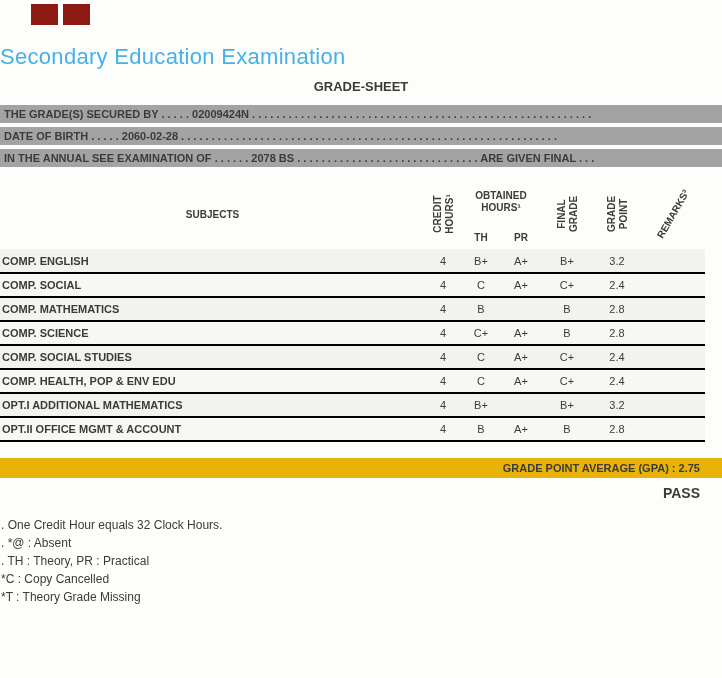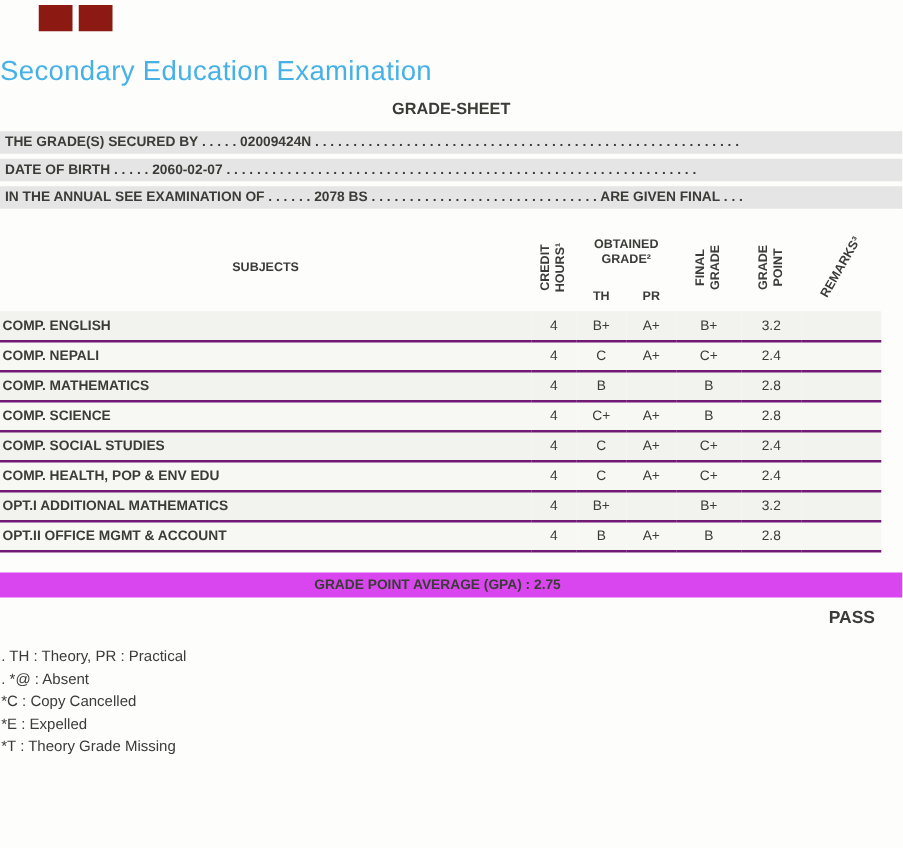--- a/index.html
+++ b/index.html
@@ -9,21 +9,21 @@
     background: #fdfdfb; color: #3b3b37;
     font-family: "Liberation Sans", sans-serif;
   }
   .logo-block { position: absolute; top: 4px; width: 27px; height: 21px; background: #8c1a12; }
   .logo-1 { left: 31px; }
   .logo-2 { left: 63px; }
   .title { margin-top: 44px; font-size: 22px; color: #45b1e7; font-weight: 400; letter-spacing: .3px; }
   .subtitle { margin-top: 9px; text-align: center; font-size: 13px; font-weight: 700; }
   .info-wrap { margin-top: 11px; }
   .info-bar {
-    background: #e5e5e5; padding: 3px 0 3px 4px; margin-bottom: 4px;
+    background: #a3a3a3; padding: 3px 0 3px 4px; margin-bottom: 4px;
     font-size: 11px; font-weight: 700; white-space: nowrap; overflow: hidden;
   }
   .info-bar:last-child { margin-bottom: 0; }
   table.grades { margin-top: 12px; border-collapse: collapse; table-layout: fixed; width: 705px; }
   .grades th, .grades td { padding: 0; }
   .grades thead th { font-size: 10px; font-weight: 700; color: #3b3b37; }
   .grades thead tr.hrow1 { height: 46px; }
   .grades thead tr.hrow2 { height: 24px; }
   .th-subjects { text-align: center; vertical-align: middle; padding-left: 2px; font-size: 11px; }
   .th-rot { position: relative; }
@@ -36,26 +36,26 @@
   .vert-final { width: 42px; }
   .vert-gp { width: 42px; }
   .th-obtained { vertical-align: middle; }
   .th-obtained > div { width: 60px; margin: 0 auto; text-align: center; line-height: 1.25; }
   .th-sub { vertical-align: middle; text-align: center; }
   .slant {
     position: absolute; left: 50%; top: 50%;
     transform: translate(-50%,-50%) rotate(-60deg);
     white-space: nowrap;
   }
-  .grades tbody tr { border-bottom: 2px solid #701a75; }
+  .grades tbody tr { border-bottom: 2px solid #000000; }
   .grades tbody tr:nth-child(odd) { background: #f2f2ef; }
   .grades tbody tr:nth-child(even) { background: #f7f7f4; }
   .grades tbody td { height: 24px; text-align: center; vertical-align: middle; font-size: 11px; font-weight: 400; }
   .grades td.subject { text-align: left; padding-left: 2px; font-weight: 700; }
-  .gpa-bar { margin-top: 16px; background: #d946ef; padding: 4px 22px 4px 0; text-align: center; font-size: 11px; font-weight: 700; }
+  .gpa-bar { margin-top: 16px; background: #eab308; padding: 4px 22px 4px 0; text-align: right; font-size: 11px; font-weight: 700; }
   .result { padding: 7px 22px 0 0; text-align: right; font-size: 14px; font-weight: 700; }
   .footnotes { margin-top: 15px; font-size: 12px; }
   .fn { height: 18px; line-height: 18px; padding-left: 1px; }
   .fn-indent { }
 </style>
 </head>
 <body>
 
 <div class="page">
 
@@ -68,21 +68,21 @@
   <div class="info-wrap">
     <div class="info-bar">
       <span>THE GRADE(S) SECURED BY</span>
       <span>. . . . .</span>
       <span>02009424N</span>
       <span>. . . . . . . . . . . . . . . . . . . . . . . . . . . . . . . . . . . . . . . . . . . . . . . . . . . . . . . .</span>
     </div>
     <div class="info-bar">
       <span>DATE OF BIRTH</span>
       <span>. . . . .</span>
-      <span>2060-02-07</span>
+      <span>2060-02-28</span>
       <span>. . . . . . . . . . . . . . . . . . . . . . . . . . . . . . . . . . . . . . . . . . . . . . . . . . . . . . . . . . . . . .</span>
     </div>
     <div class="info-bar">
       <span>IN THE ANNUAL SEE EXAMINATION OF</span>
       <span>. . . . . .</span>
       <span>2078 BS</span>
       <span>. . . . . . . . . . . . . . . . . . . . . . . . . . . . . .</span>
       <span>ARE GIVEN FINAL . . .</span>
     </div>
   </div>
@@ -97,21 +97,21 @@
         <col style="width:48px">
         <col style="width:64px">
     </colgroup>
     <thead>
       <tr class="hrow1">
         <th class="th-subjects" rowspan="2">SUBJECTS</th>
         <th class="th-rot" rowspan="2">
           <div class="vert vert-credit">CREDIT HOURS¹</div>
         </th>
         <th class="th-obtained" colspan="2">
-          <div>OBTAINED GRADE²</div>
+          <div>OBTAINED HOURS¹</div>
         </th>
         <th class="th-rot" rowspan="2">
           <div class="vert vert-final">FINAL GRADE</div>
         </th>
         <th class="th-rot" rowspan="2">
           <div class="vert vert-gp">GRADE POINT</div>
         </th>
         <th class="th-rot" rowspan="2">
           <div class="slant">REMARKS³</div>
         </th>
@@ -125,21 +125,21 @@
       <tr>
         <td class="subject">COMP. ENGLISH</td>
         <td>4</td>
         <td>B+</td>
         <td>A+</td>
         <td>B+</td>
         <td>3.2</td>
         <td></td>
       </tr>
       <tr>
-        <td class="subject">COMP. NEPALI</td>
+        <td class="subject">COMP. SOCIAL</td>
         <td>4</td>
         <td>C</td>
         <td>A+</td>
         <td>C+</td>
         <td>2.4</td>
         <td></td>
       </tr>
       <tr>
         <td class="subject">COMP. MATHEMATICS</td>
         <td>4</td>
@@ -196,20 +196,20 @@
       </tr>
     </tbody>
   </table>
 
   <div class="gpa-bar">
     <span>GRADE POINT AVERAGE (GPA) : 2.75</span>
   </div>
   <div class="result">PASS</div>
 
   <div class="footnotes">
+    <div class="fn">. One Credit Hour equals 32 Clock Hours.</div>
+    <div class="fn">. *@ : Absent</div>
     <div class="fn">. TH : Theory, PR : Practical</div>
-    <div class="fn">. *@ : Absent</div>
     <div class="fn fn-indent">*C : Copy Cancelled</div>
-    <div class="fn fn-indent">*E : Expelled</div>
     <div class="fn fn-indent">*T : Theory Grade Missing</div>
   </div>
 
 </div>
 
 </body></html>

